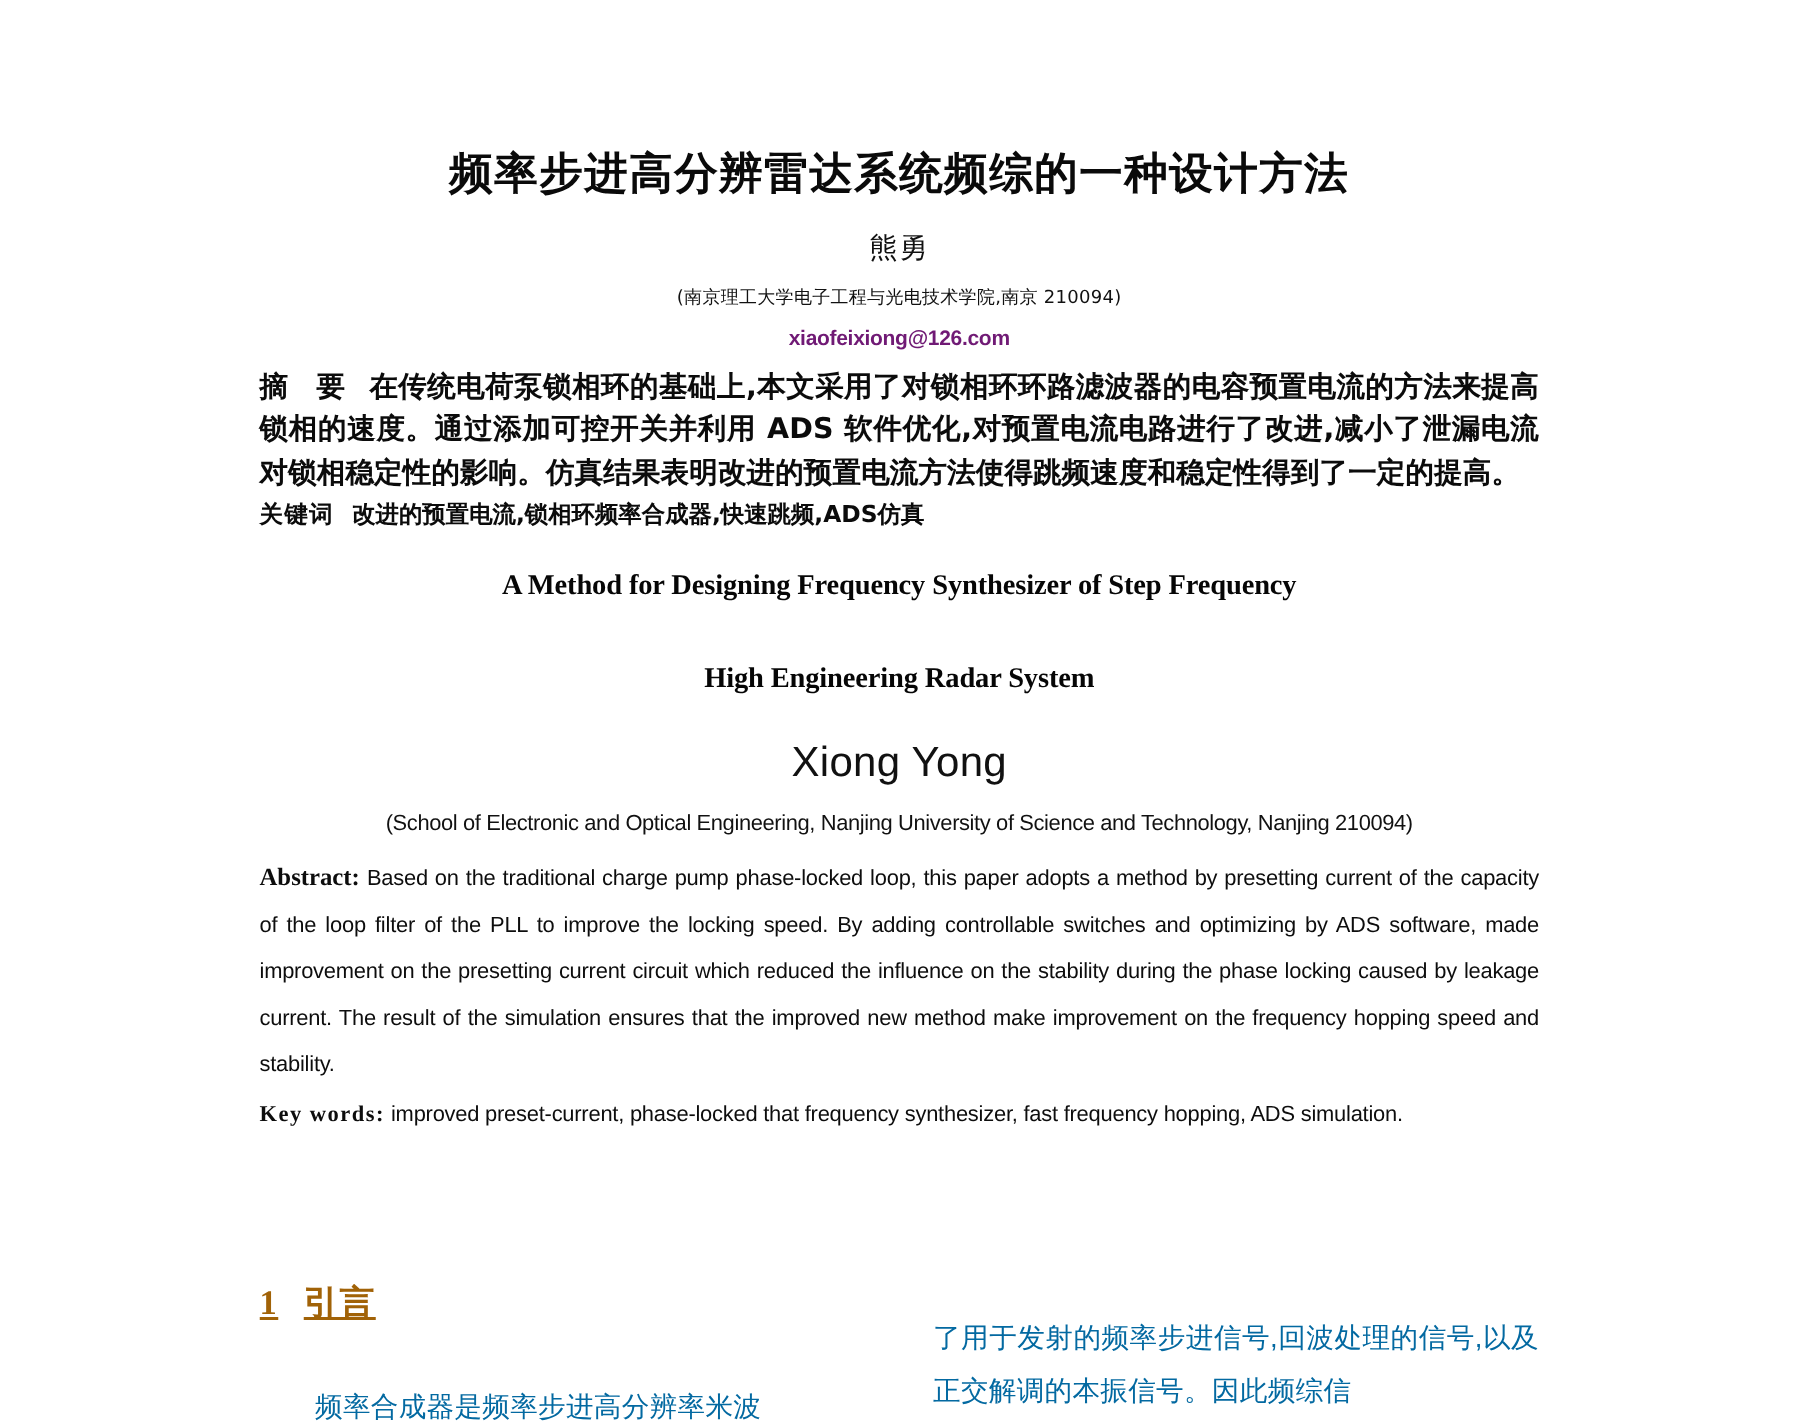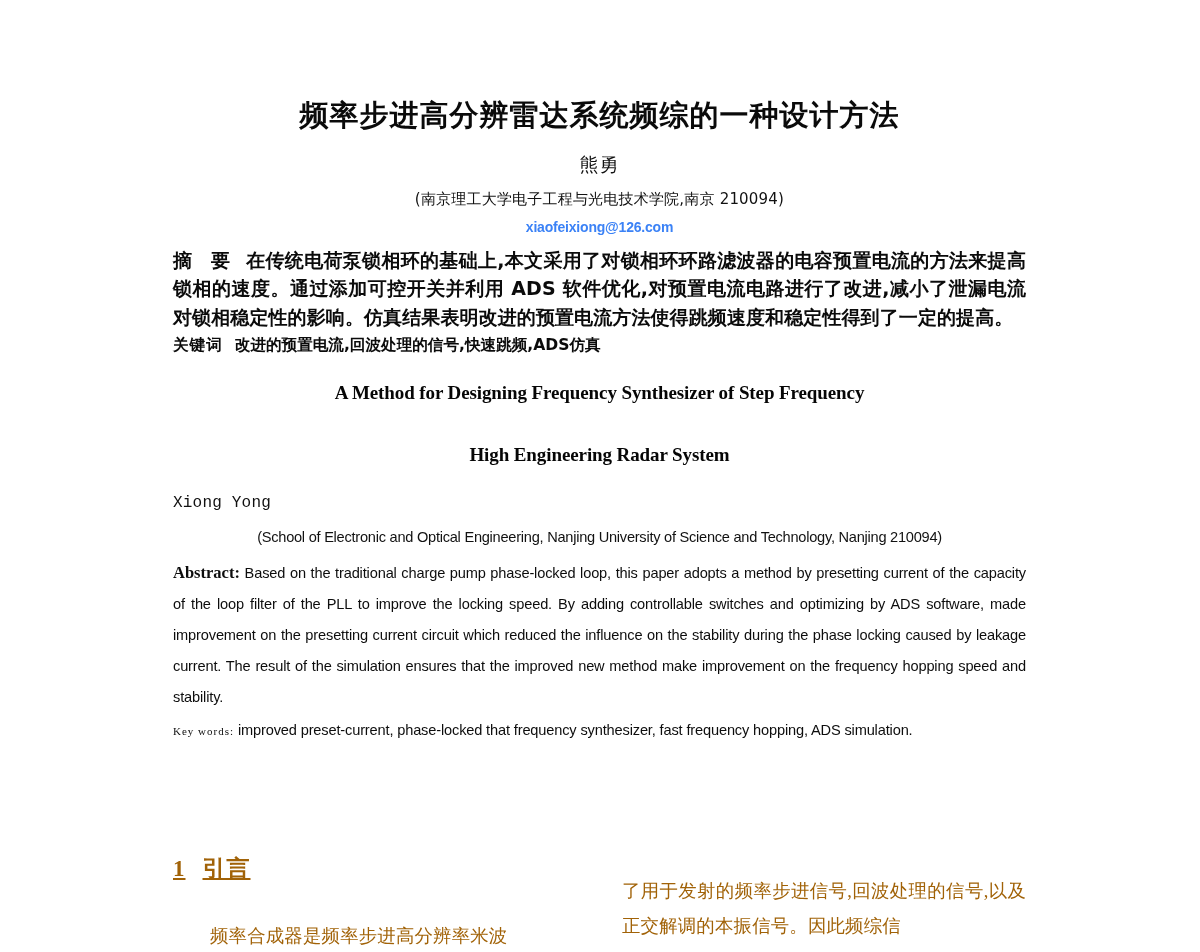--- a/index.html
+++ b/index.html
@@ -52,33 +52,33 @@
     font-size: 19px;
     font-weight: 400;
     letter-spacing: 1px;
     color: #111;
   }
 
   .cn-affil {
     margin-top: 12px;
     text-align: center;
     font-family: "DejaVu Sans", "Liberation Sans", sans-serif;
-    font-size: 15px;
+    font-size: 12px;
     letter-spacing: 0.2px;
     color: #111;
   }
 
   .cn-email {
     margin-top: 10px;
     text-align: center;
     font-family: "Liberation Sans", "DejaVu Sans", sans-serif;
     font-weight: 700;
     font-size: 14px;
     letter-spacing: -0.2px;
-    color: #3b82f6;
+    color: #701a75;
   }
 
   
   .cn-abs-block {
     margin-top: 11px;
     font-family: "DejaVu Sans", "Liberation Sans", sans-serif;
     font-size: 19px;
     font-weight: 700;
     line-height: 28.5px;
     text-align: justify;
@@ -111,22 +111,23 @@
     font-weight: 700;
     font-size: 19px;
     letter-spacing: -0.1px;
     color: #060606;
   }
   .en-title-1 { margin-top: 22px; }
   .en-title-2 { margin-top: 40px; }
 
   .en-author {
     margin-top: 28px;
-    font-family: Liberation Mono, monospace;
-    font-size: 16px;
+    text-align: center;
+    font-family: Liberation Sans, sans-serif;
+    font-size: 28px;
     letter-spacing: 0.2px;
     color: #111;
   }
 
   .en-affil {
     margin-top: 17px;
     text-align: center;
     font-family: "Liberation Sans", "DejaVu Sans", sans-serif;
     font-size: 14.6px;
     letter-spacing: -0.25px;
@@ -153,22 +154,22 @@
     margin-top: 2px;
     font-family: "Liberation Sans", "DejaVu Sans", sans-serif;
     font-size: 14.6px;
     line-height: 31px;
     text-align: justify;
     letter-spacing: -0.15px;
     color: #0d0d0d;
   }
   .en-kw .lead {
     font-family: "Liberation Serif", "DejaVu Serif", serif;
-    font-weight: 400;
-    font-size: 11px;
+    font-weight: 700;
+    font-size: 15px;
     letter-spacing: 1px;
   }
 
   
   .body-cols {
     position: absolute;
     left: 173px;
     top: 856px;
     width: 853px;
     height: 96px;
@@ -187,24 +188,24 @@
     font-weight: 700;
     font-size: 23px;
     letter-spacing: 1px;
     line-height: 1.1;
     color: #a16207;
     text-decoration: underline;
   }
   .sec-head .num { margin-right: 17px; font-family: "Liberation Serif", serif; }
 
   .body-p {
-    font-family: Liberation Serif, serif;
+    font-family: Liberation Sans, sans-serif;
     font-size: 18.4px;
     line-height: 35px;
-    color: #a16207;
+    color: #0369a1;
     text-align: justify;
     text-justify: inter-character;
     letter-spacing: 0.2px;
   }
   .indent { text-indent: 37px; }
   .body-p.left-first { margin-top: 38px; }
 </style>
 </head>
 <body>
 
@@ -218,21 +219,21 @@
 
     <div class="cn-affil">(南京理工大学电子工程与光电技术学院,南京 210094)</div>
 
     <div class="cn-email">xiaofeixiong@126.com</div>
 
     <div class="cn-abs-block">
       <span class="lbl">摘 要</span><span>在传统电荷泵锁相环的基础上,本文采用了对锁相环环路滤波器的电容预置电流的方法来提高锁相的速度。通过添加可控开关并利用 ADS 软件优化,对预置电流电路进行了改进,减小了泄漏电流对锁相稳定性的影响。仿真结果表明改进的预置电流方法使得跳频速度和稳定性得到了一定的提高。</span>
     </div>
 
     <div class="cn-kw">
-      <span class="lbl">关键词</span><span>改进的预置电流,回波处理的信号,快速跳频,ADS仿真</span>
+      <span class="lbl">关键词</span><span>改进的预置电流,锁相环频率合成器,快速跳频,ADS仿真</span>
     </div>
 
     <h2 class="en-title en-title-1">A Method for Designing Frequency Synthesizer of Step Frequency</h2>
 
     <h2 class="en-title en-title-2">High Engineering Radar System</h2>
 
     <div class="en-author">Xiong Yong</div>
 
     <div class="en-affil">(School of Electronic and Optical Engineering, Nanjing University of Science and Technology, Nanjing 210094)</div>
 

